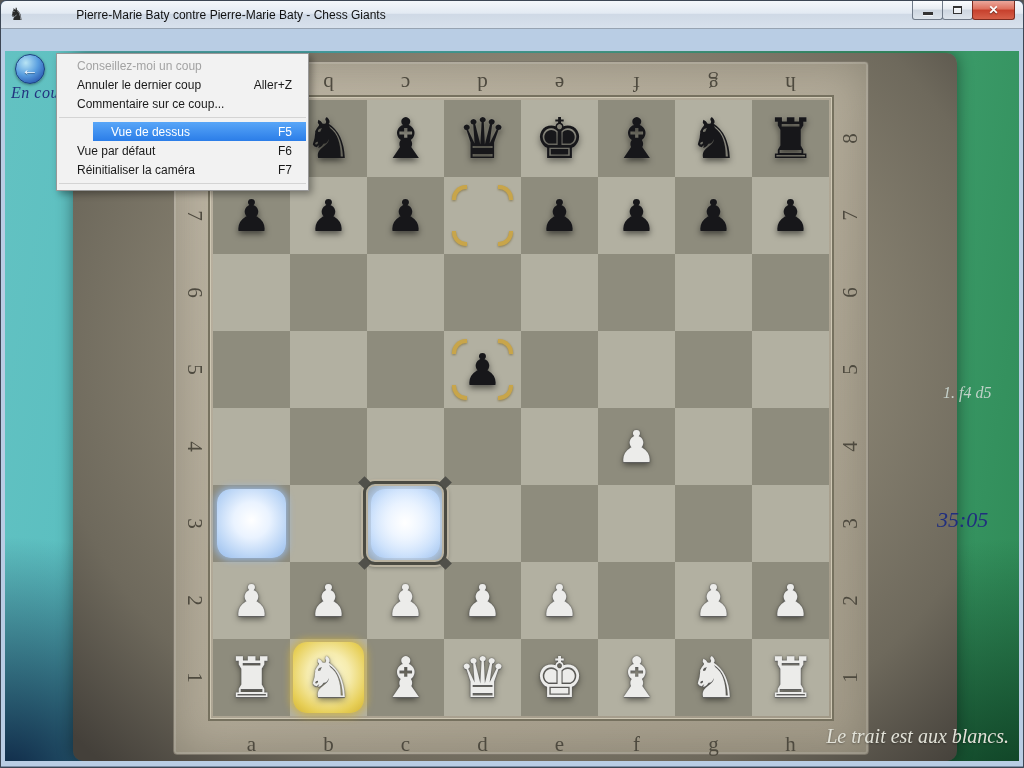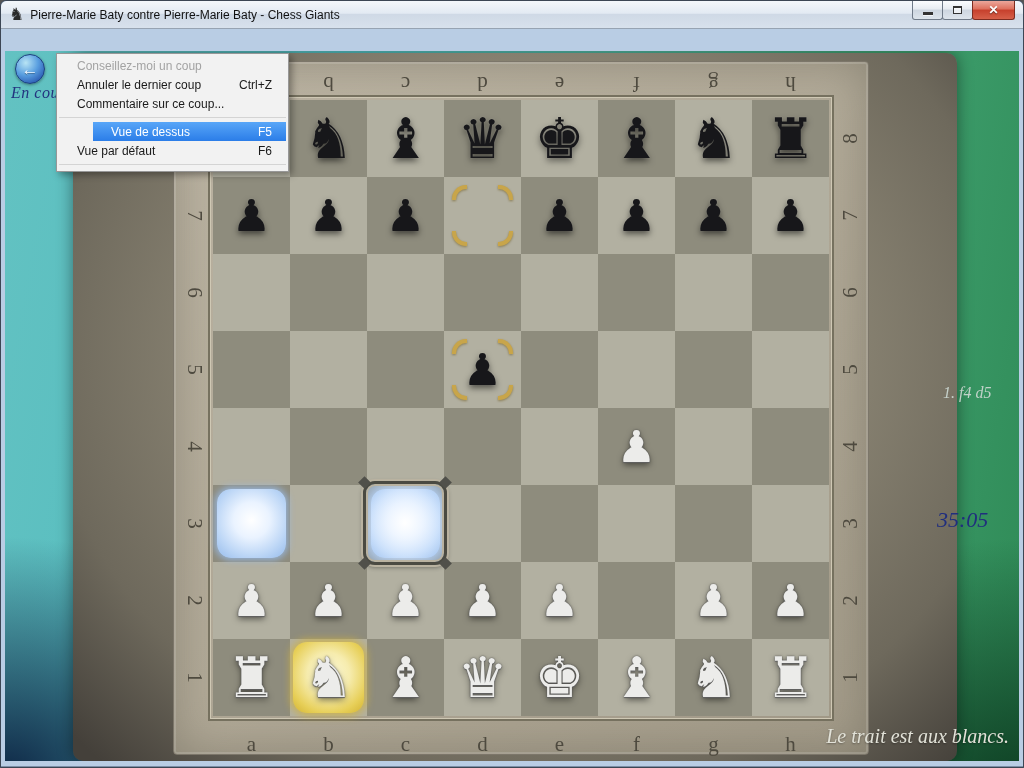--- a/index.html
+++ b/index.html
@@ -6,21 +6,21 @@
   body { background:#555; font-family:"Liberation Sans", sans-serif; }
   .window{ position:relative; width:1024px; height:768px; background:#b9cde4;
            border:1px solid #3c4654; border-radius:6px 6px 0 0; overflow:hidden;
            box-shadow: inset 0 -1px 0 #7c8ea6; }
   
   .titlebar{ position:absolute; left:0; top:0; right:0; height:28px;
     background:linear-gradient(#f4f7fb 0%, #e3eaf3 45%, #cfd9e6 50%, #d8e1ec 100%);
     border-bottom:1px solid #97a3b2; border-radius:6px 6px 0 0;
     display:flex; align-items:center; }
   .app-icon{ font-size:17px; line-height:1; color:#2a2a2a; margin:0 6px 0 8px; }
-  .title-text{ font-size:12px; color:#111; }
+  .title-text{ font-size:12px; color:#111;margin-left:46px; }
   .win-controls{ position:absolute; right:8px; top:0; display:flex; }
   .win-btn{ height:19px; border:1px solid #6f7a88; border-top:none;
     border-radius:0 0 3px 3px; margin-left:-1px; display:flex; align-items:center;
     justify-content:center; background:linear-gradient(#fbfdff 0%, #e7ecf2 45%, #cdd6e0 50%, #dde4ec 100%); }
   .win-btn.min, .win-btn.max{ width:31px; }
   .win-btn.close{ width:43px;
     background:linear-gradient(#eba79b 0%, #dd6f5c 45%, #c6402c 50%, #d6604a 100%);
     border-color:#7e2c20; }
   .glyph-min{ width:10px; height:3px; background:#333; margin-top:7px; box-shadow:0 1px 0 rgba(255,255,255,.7);}
   .glyph-max{ width:9px; height:8px; border:1px solid #333; background:rgba(255,255,255,.6);
@@ -82,21 +82,21 @@
   #moves{ left:938px; top:333px; color:#ccd8d2; font-size:16px; opacity:.92; }
   #timer{ left:932px; top:456px; color:#202e7e; font-size:22px; }
   #turnmsg{ right:10px; top:674px; color:#e2e2d8; font-size:20px; text-shadow:0 1px 2px rgba(0,0,0,.35); }
   .back-btn{ position:absolute; left:10px; top:3px; width:30px; height:30px; border-radius:50%;
     background:radial-gradient(circle at 35% 28%, #b8e4f4 0%, #5a9fe0 45%, #2f63b8 78%, #244f9a 100%);
     border:1px solid #1d3f7e; box-shadow:0 1px 3px rgba(0,0,0,.4);
     display:flex; align-items:center; justify-content:center; }
   .back-arrow{ color:#eef6ff; font-size:17px; font-weight:bold; line-height:1;
     text-shadow:0 1px 1px rgba(0,0,0,.4); }
   
-  .dropdown{ position:absolute; left:51px; top:2px; width:233px; background:#f2f2f2;
+  .dropdown{ position:absolute; left:51px; top:2px; width:253px; background:#f2f2f2;
     border:1px solid #979797; box-shadow:3px 3px 7px rgba(0,0,0,.35); padding:2px 0; z-index:10; }
   .mi{ height:19px; display:flex; align-items:center; padding:0 14px 0 18px; font-size:12px; color:#1a1a1a; margin:0 2px; }
   .mi .ms{ margin-left:auto; }
   .mi.disabled{ color:#a3a3a3; }
   .mi.hl{ background:linear-gradient(#58a6f8, #2b7de8); color:#fff;margin-left:36px; }
   .msep{ height:1px; background:#d4d4d4; margin:4px 2px; }
 </style>
 </head>
 <body>
 
@@ -282,31 +282,35 @@
     <div class="script" id="timer">35:05</div>
     <div class="script" id="turnmsg">Le trait est aux blancs.</div>
 
     <div class="dropdown" id="dropdown">
         <div class="mi disabled">
           <span class="ml">Conseillez-moi un coup</span>
           <span class="ms"></span>
         </div>
         <div class="mi">
           <span class="ml">Annuler le dernier coup</span>
-          <span class="ms">Ctrl+Z</span>
+          <span class="ms">Aller+Z</span>
         </div>
         <div class="mi">
           <span class="ml">Commentaire sur ce coup...</span>
           <span class="ms"></span>
         </div>
         <div class="msep"></div>
         <div class="mi hl">
           <span class="ml">Vue de dessus</span>
           <span class="ms">F5</span>
         </div>
         <div class="mi">
           <span class="ml">Vue par défaut</span>
           <span class="ms">F6</span>
         </div>
+        <div class="mi">
+          <span class="ml">Réinitialiser la caméra</span>
+          <span class="ms">F7</span>
+        </div>
         <div class="msep"></div>
       </div>
   </div>
 </div>
 
 </body></html>

